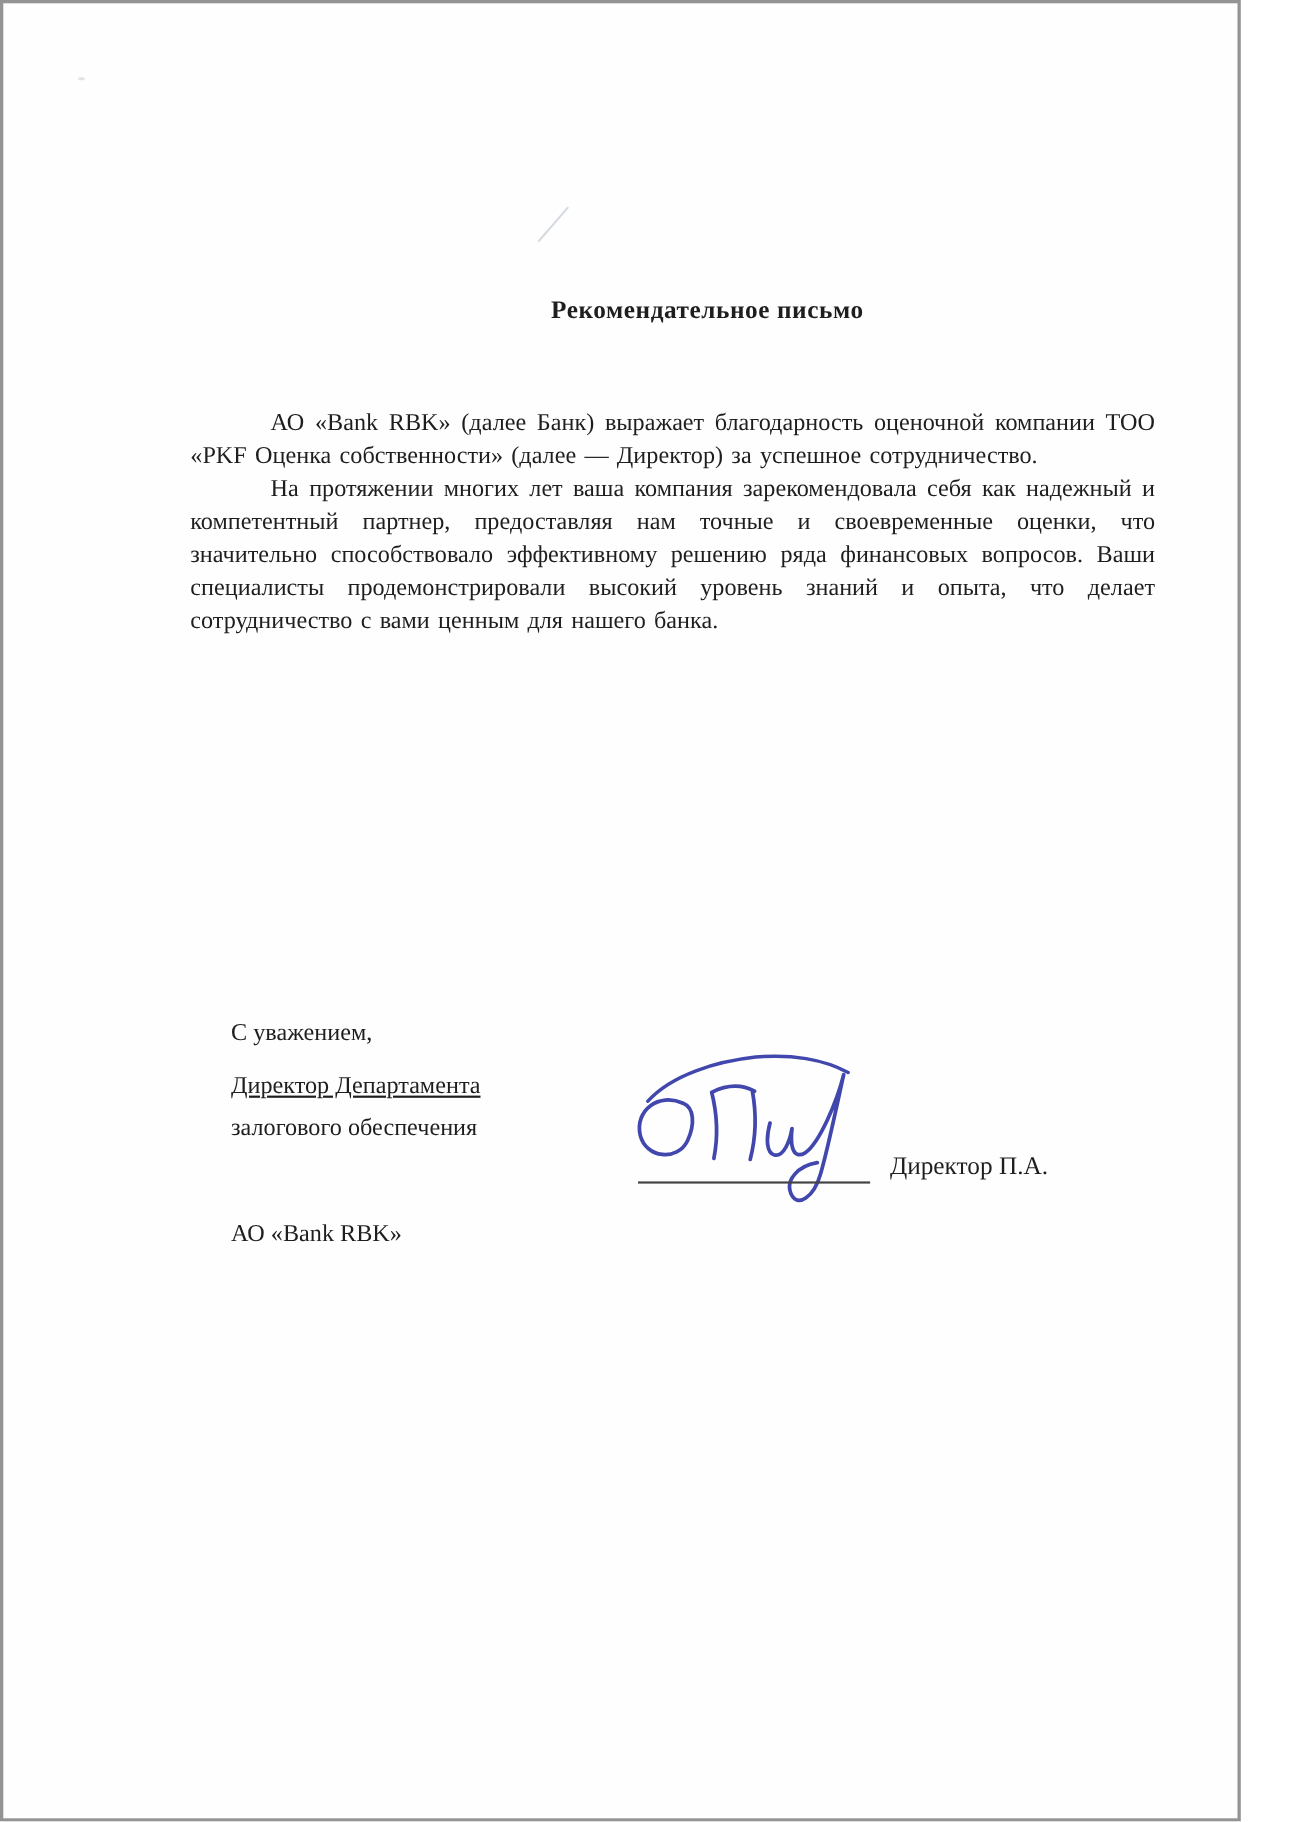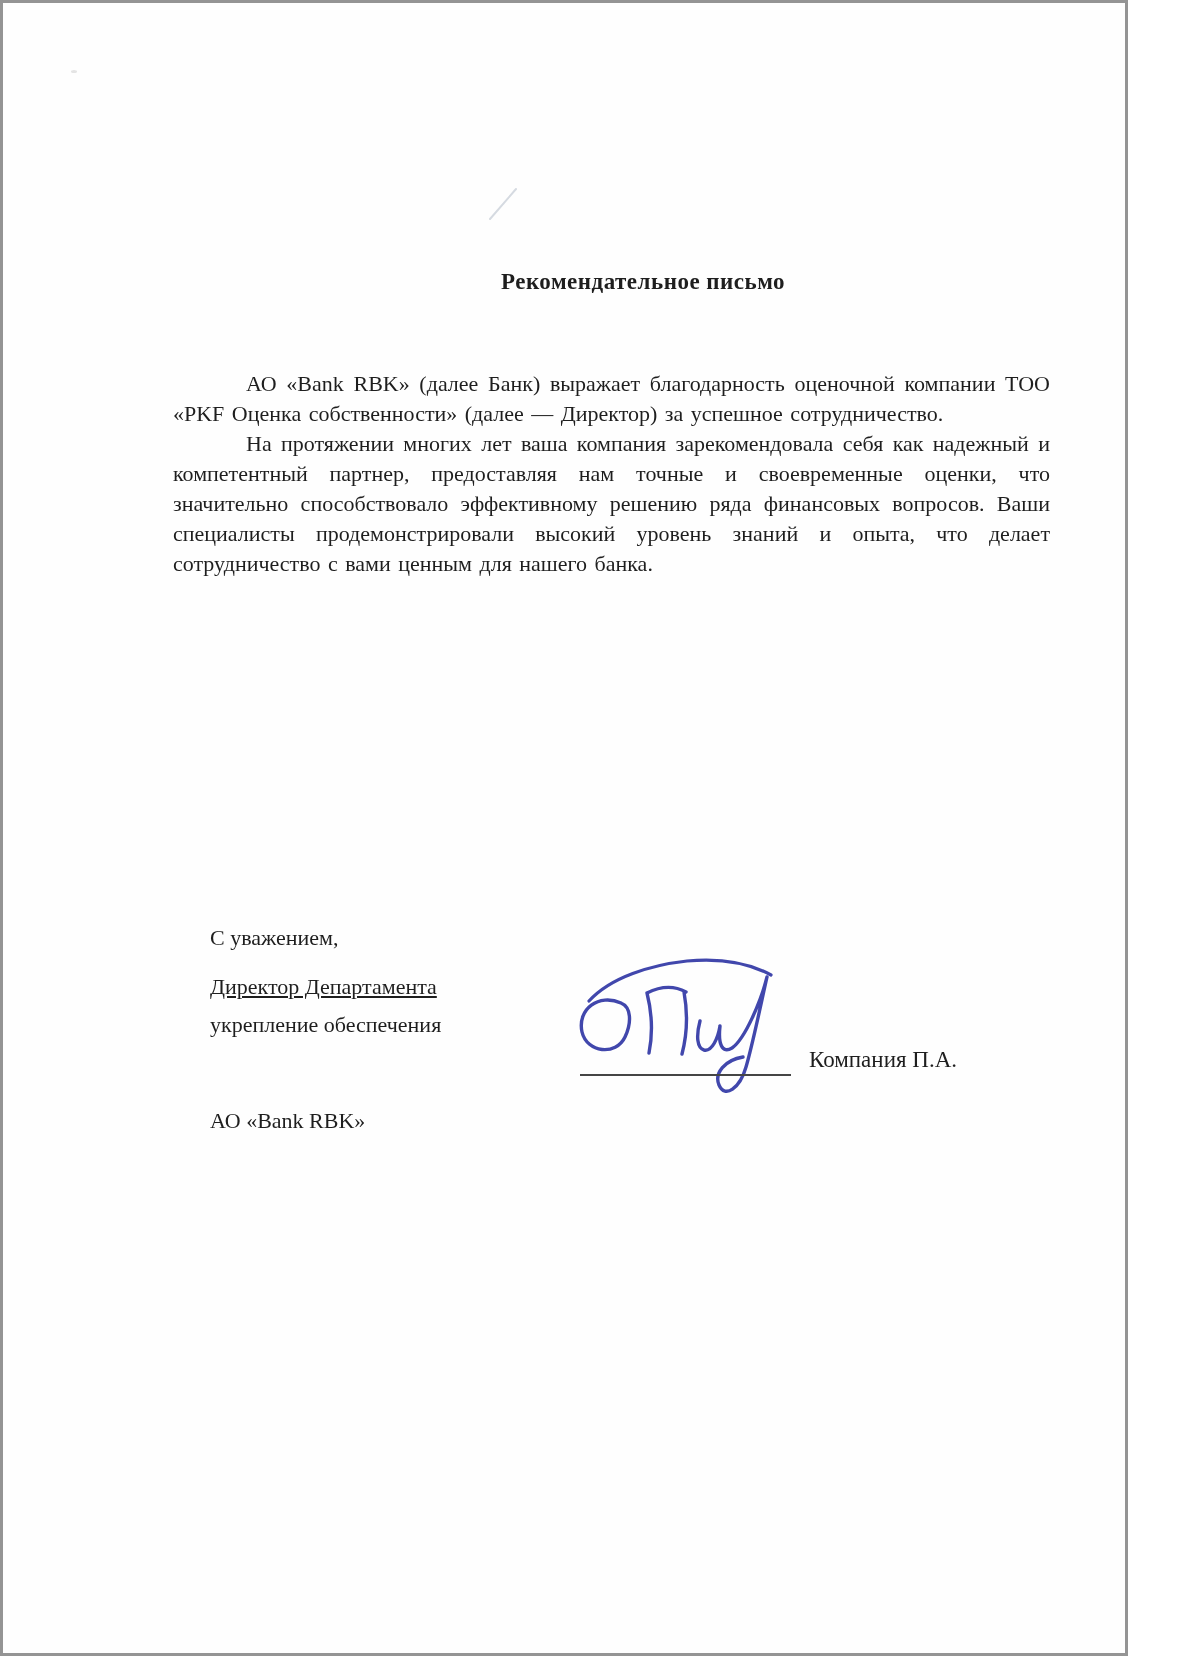--- a/index.html
+++ b/index.html
@@ -111,33 +111,33 @@
 
   <h1 class="letter-title">Рекомендательное письмо</h1>
 
   <div class="body-text">
     <p>АО «Bank RBK» (далее Банк) выражает благодарность оценочной компании ТОО «PKF Оценка собственности» (далее — Директор) за успешное сотрудничество.</p>
     <p>На протяжении многих лет ваша компания зарекомендовала себя как надежный и компетентный партнер, предоставляя нам точные и своевременные оценки, что значительно способствовало эффективному решению ряда финансовых вопросов. Ваши специалисты продемонстрировали высокий уровень знаний и опыта, что делает сотрудничество с вами ценным для нашего банка.</p>
   </div>
 
   <div class="sig-line-text salutation">С уважением,</div>
   <div class="sig-line-text signer-title-1">Директор Департамента</div>
-  <div class="sig-line-text signer-title-2">укрепление обеспечения</div>
+  <div class="sig-line-text signer-title-2">залогового обеспечения</div>
   <div class="sig-line-text signer-title-3">АО «Bank RBK»</div>
 
   <svg class="signature-svg" viewBox="0 0 240 170">
     <g fill="none" stroke-linecap="round" stroke-linejoin="round" opacity="0.92" stroke="#3138a6">
 
       <path d="M62 62 C 40 52, 18 68, 23 91 C 28 112, 57 115, 66 96 C 73 81, 72 66, 62 62" stroke-width="3.4"></path>
 
       <path d="M30 60 C 52 36, 92 24, 128 20 C 160 17, 190 22, 212 34" stroke-width="3.2"></path>
 
       <path d="M88 52 C 93 72, 94 92, 90 112 M88 52 C 102 45, 116 45, 127 51 M125 51 C 129 73, 128 94, 123 113" stroke-width="3.4"></path>
 
       <path d="M141 80 C 137 95, 138 107, 145 109 C 153 111, 159 97, 161 85 C 159 103, 163 113, 173 107 C 186 98, 202 60, 208 36 C 200 72, 193 106, 187 126 C 181 147, 166 158, 160 144 C 155 132, 166 119, 184 116" stroke-width="3.4"></path>
     </g>
   </svg>
 
   <div class="signature-line"></div>
 
-  <div class="signer-name">Компания П.А.</div>
+  <div class="signer-name">Директор П.А.</div>
 
 </div>
 
 </body></html>

